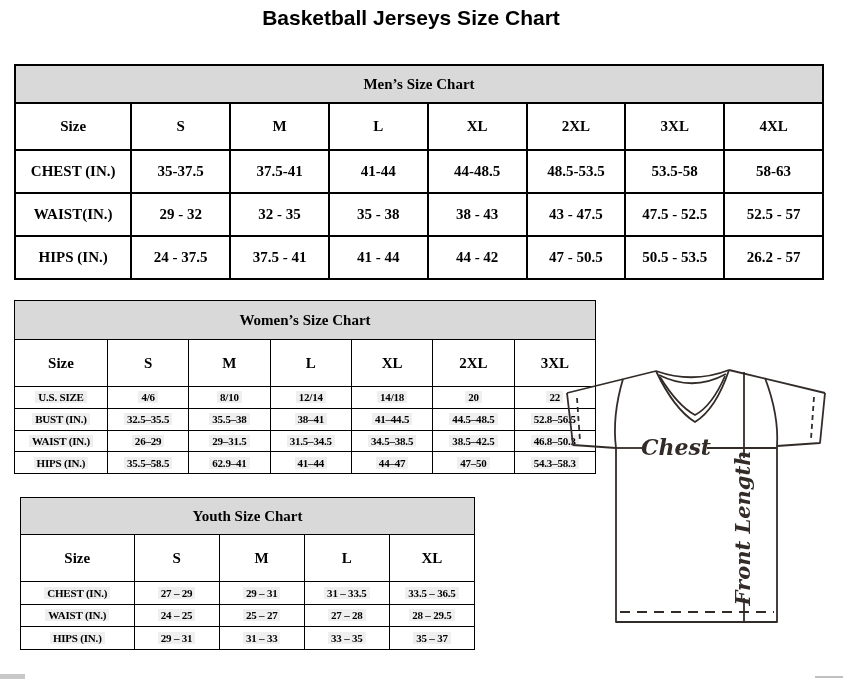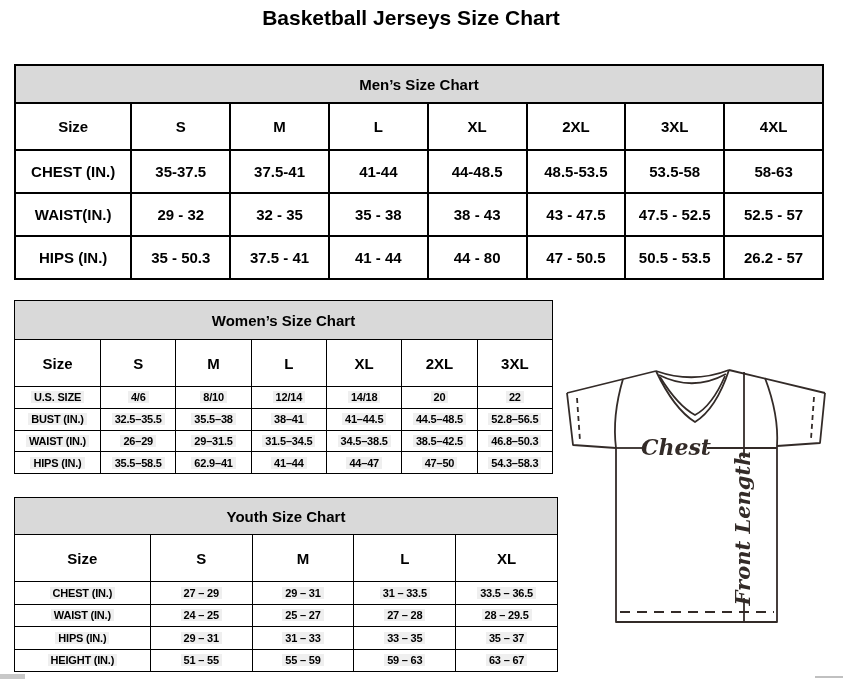--- a/index.html
+++ b/index.html
@@ -6,25 +6,25 @@
   body{
     width:843px;height:679px;position:relative;background:#ffffff;
     font-family:"Liberation Sans",sans-serif;color:#000;overflow:hidden;
   }
   .page-title{
     position:absolute;left:0;top:6px;width:810px;text-align:center;
     font-size:21px;font-weight:bold;color:#000;margin-left:6px;
   }
   .tbl-wrap{position:absolute;}
   #mens-wrap{left:14px;top:64px;width:810px;}
-  #womens-wrap{left:14px;top:300px;width:539px;}
-  #youth-wrap{left:14px;top:497px;width:544px;}
+  #womens-wrap{left:14px;top:300px;width:582px;}
+  #youth-wrap{left:20px;top:497px;width:455px;}
   table.size-table{
     border-collapse:collapse;table-layout:fixed;width:100%;
-    font-family:Liberation Sans, sans-serif;font-weight:bold;color:#000;
+    font-family:Liberation Serif, serif;font-weight:bold;color:#000;
   }
   table.size-table td{
     border:2px solid #000;text-align:center;vertical-align:middle;padding:0;
     overflow:hidden;white-space:nowrap;
   }
   td.cap{background:#d9d9d9;font-size:15px;}
   td.hdr{font-size:15px;}
   #mens-wrap td.cap{height:36px;}
   #womens-wrap td.cap{height:38px;}
   #youth-wrap td.cap{height:36px;}
@@ -93,24 +93,24 @@
           <td class="val">29 - 32</td>
           <td class="val">32 - 35</td>
           <td class="val">35 - 38</td>
           <td class="val">38 - 43</td>
           <td class="val">43 - 47.5</td>
           <td class="val">47.5 - 52.5</td>
           <td class="val">52.5 - 57</td>
         </tr>
         <tr class="data-row">
           <td class="lbl">HIPS (IN.)</td>
-          <td class="val">35 - 50.3</td>
+          <td class="val">24 - 37.5</td>
           <td class="val">37.5 - 41</td>
           <td class="val">41 - 44</td>
-          <td class="val">44 - 80</td>
+          <td class="val">44 - 42</td>
           <td class="val">47 - 50.5</td>
           <td class="val">50.5 - 53.5</td>
           <td class="val">26.2 - 57</td>
         </tr>
       </tbody>
     </table>
 </div>
 
 <div id="womens-wrap" class="tbl-wrap">
   <table class="size-table">
@@ -210,27 +210,20 @@
           <td class="val"><span class="hl">27 – 28</span></td>
           <td class="val"><span class="hl">28 – 29.5</span></td>
         </tr>
         <tr class="data-row">
           <td class="lbl"><span class="hl">HIPS (IN.)</span></td>
           <td class="val"><span class="hl">29 – 31</span></td>
           <td class="val"><span class="hl">31 – 33</span></td>
           <td class="val"><span class="hl">33 – 35</span></td>
           <td class="val"><span class="hl">35 – 37</span></td>
         </tr>
-        <tr class="data-row">
-          <td class="lbl"><span class="hl">HEIGHT (IN.)</span></td>
-          <td class="val"><span class="hl">51 – 55</span></td>
-          <td class="val"><span class="hl">55 – 59</span></td>
-          <td class="val"><span class="hl">59 – 63</span></td>
-          <td class="val"><span class="hl">63 – 67</span></td>
-        </tr>
       </tbody>
     </table>
 </div>
 
 <svg id="jersey" viewBox="0 0 285 305">
   <g fill="none" stroke="#332b28" stroke-width="1.8" stroke-linejoin="round">
 
     <path d="M101,11 L12,33"></path>
     <path d="M174,10 L270,33"></path>
 

